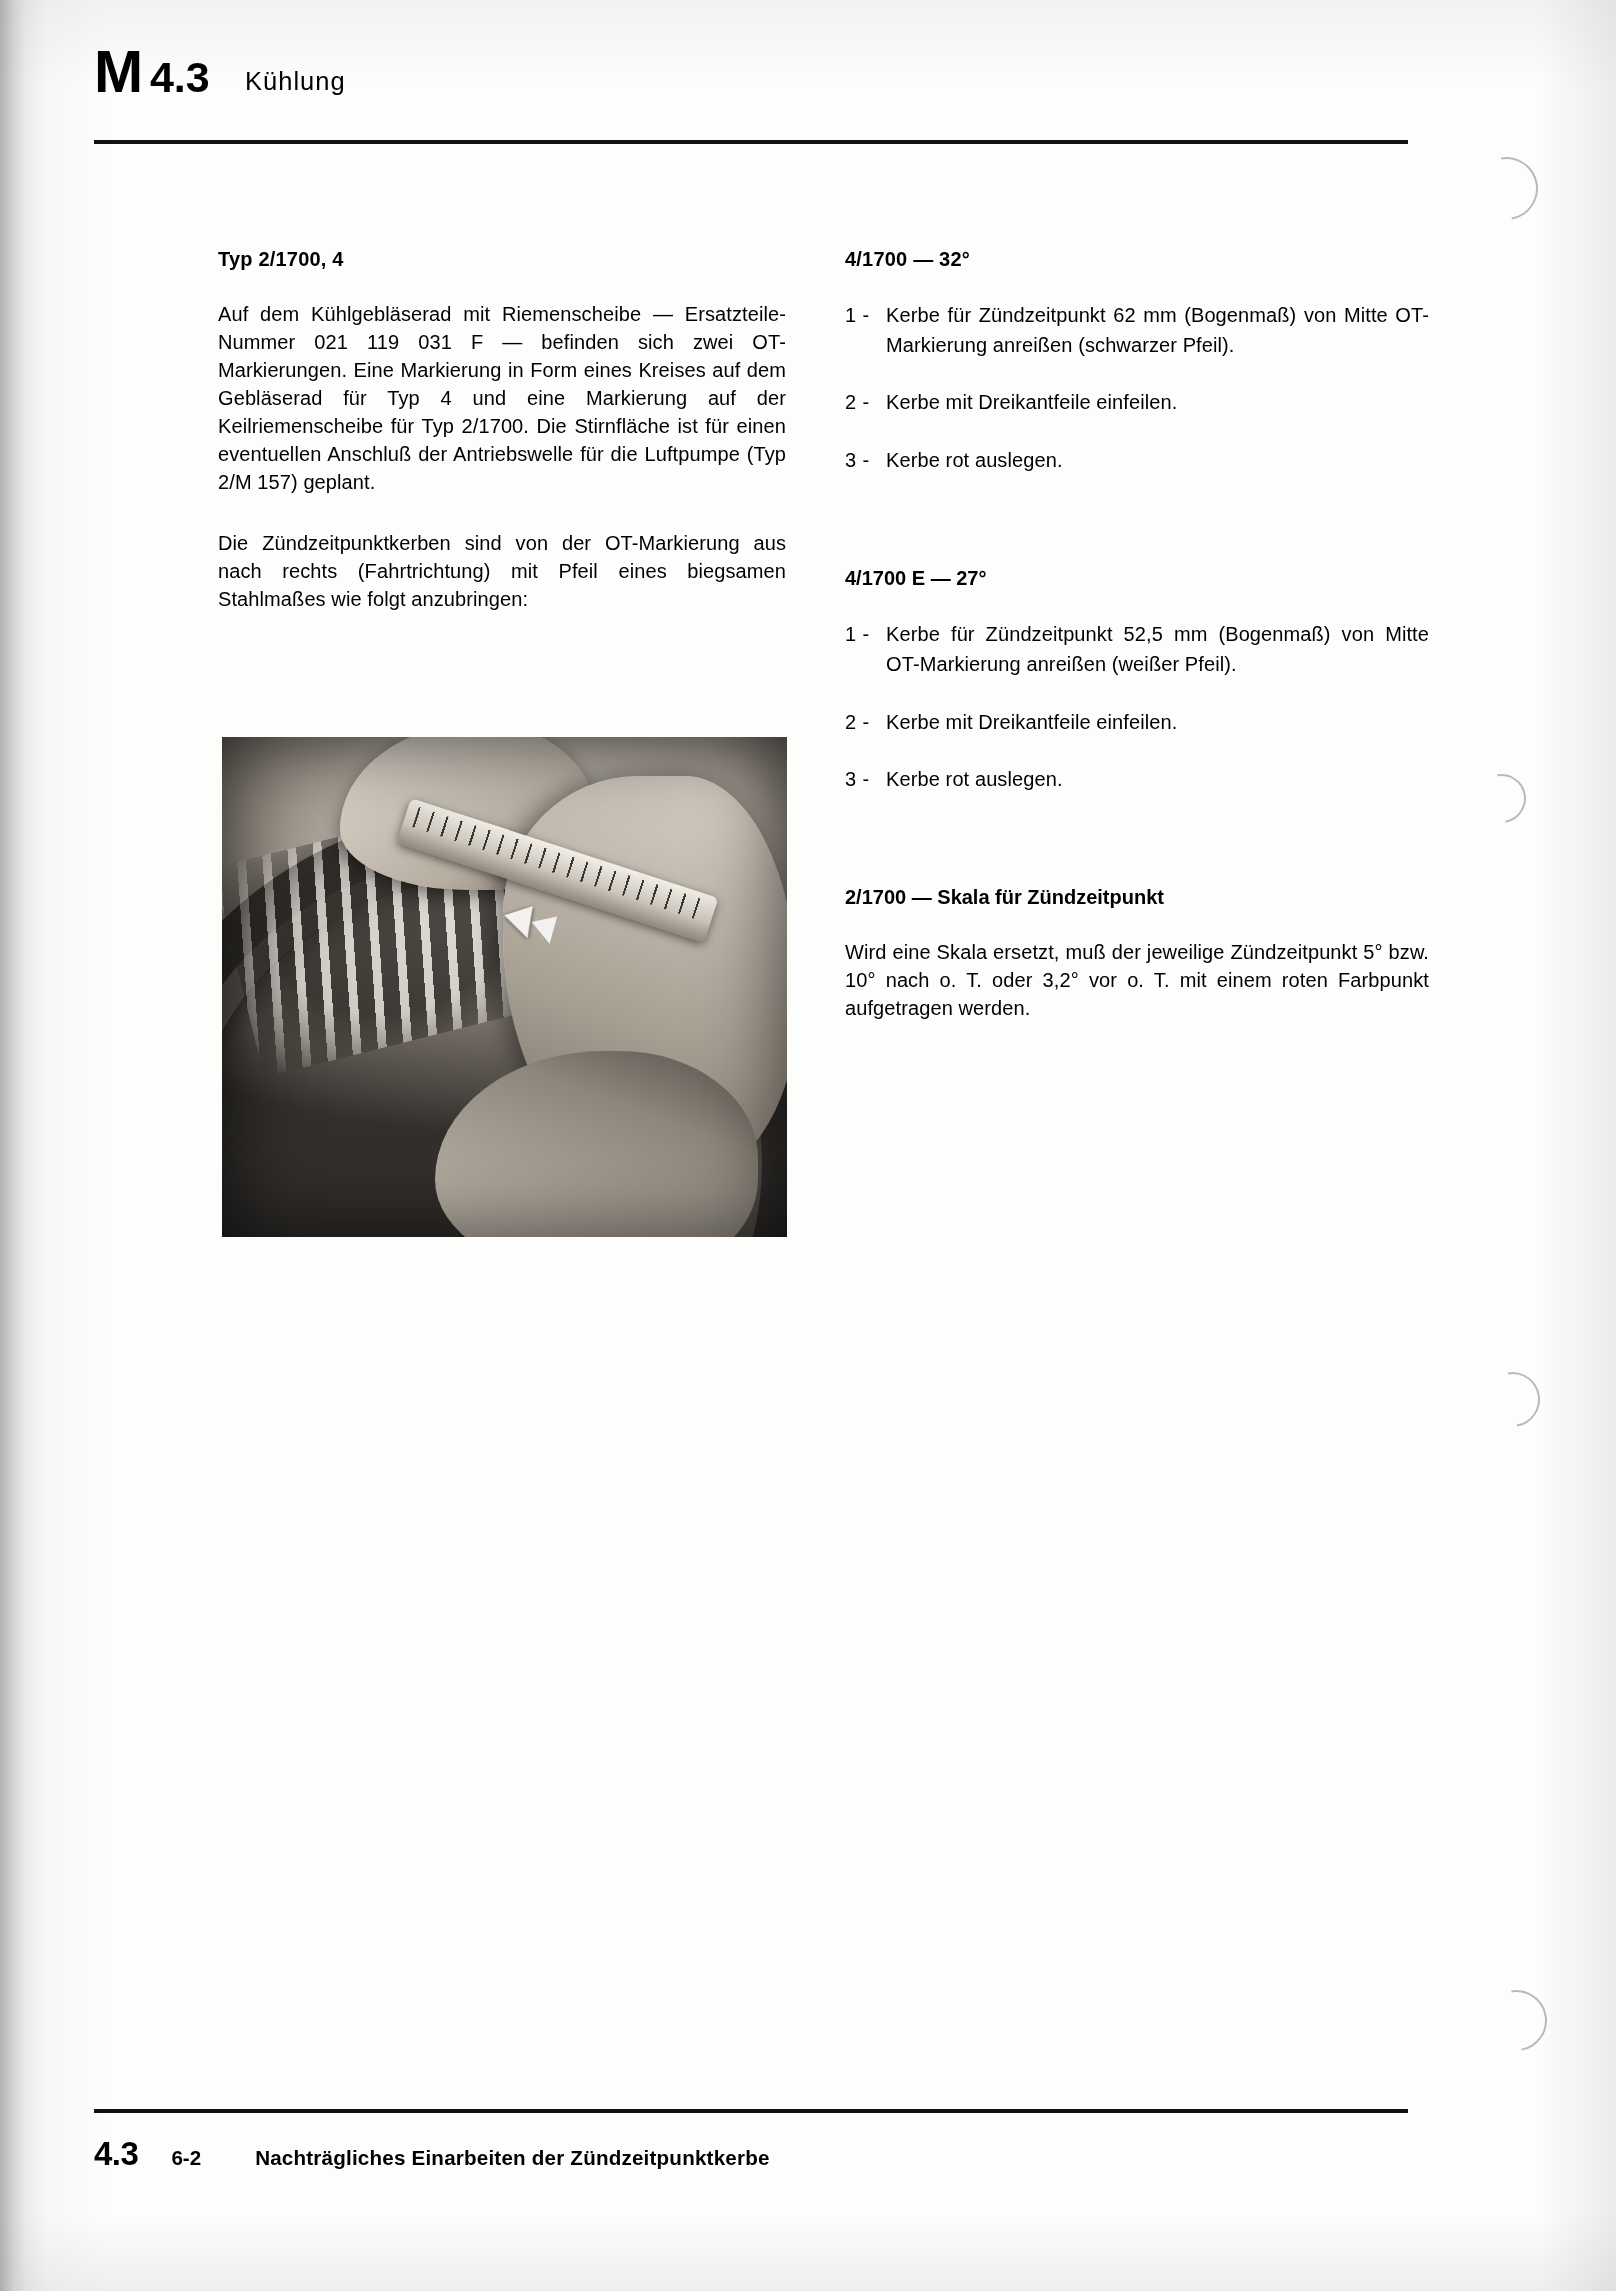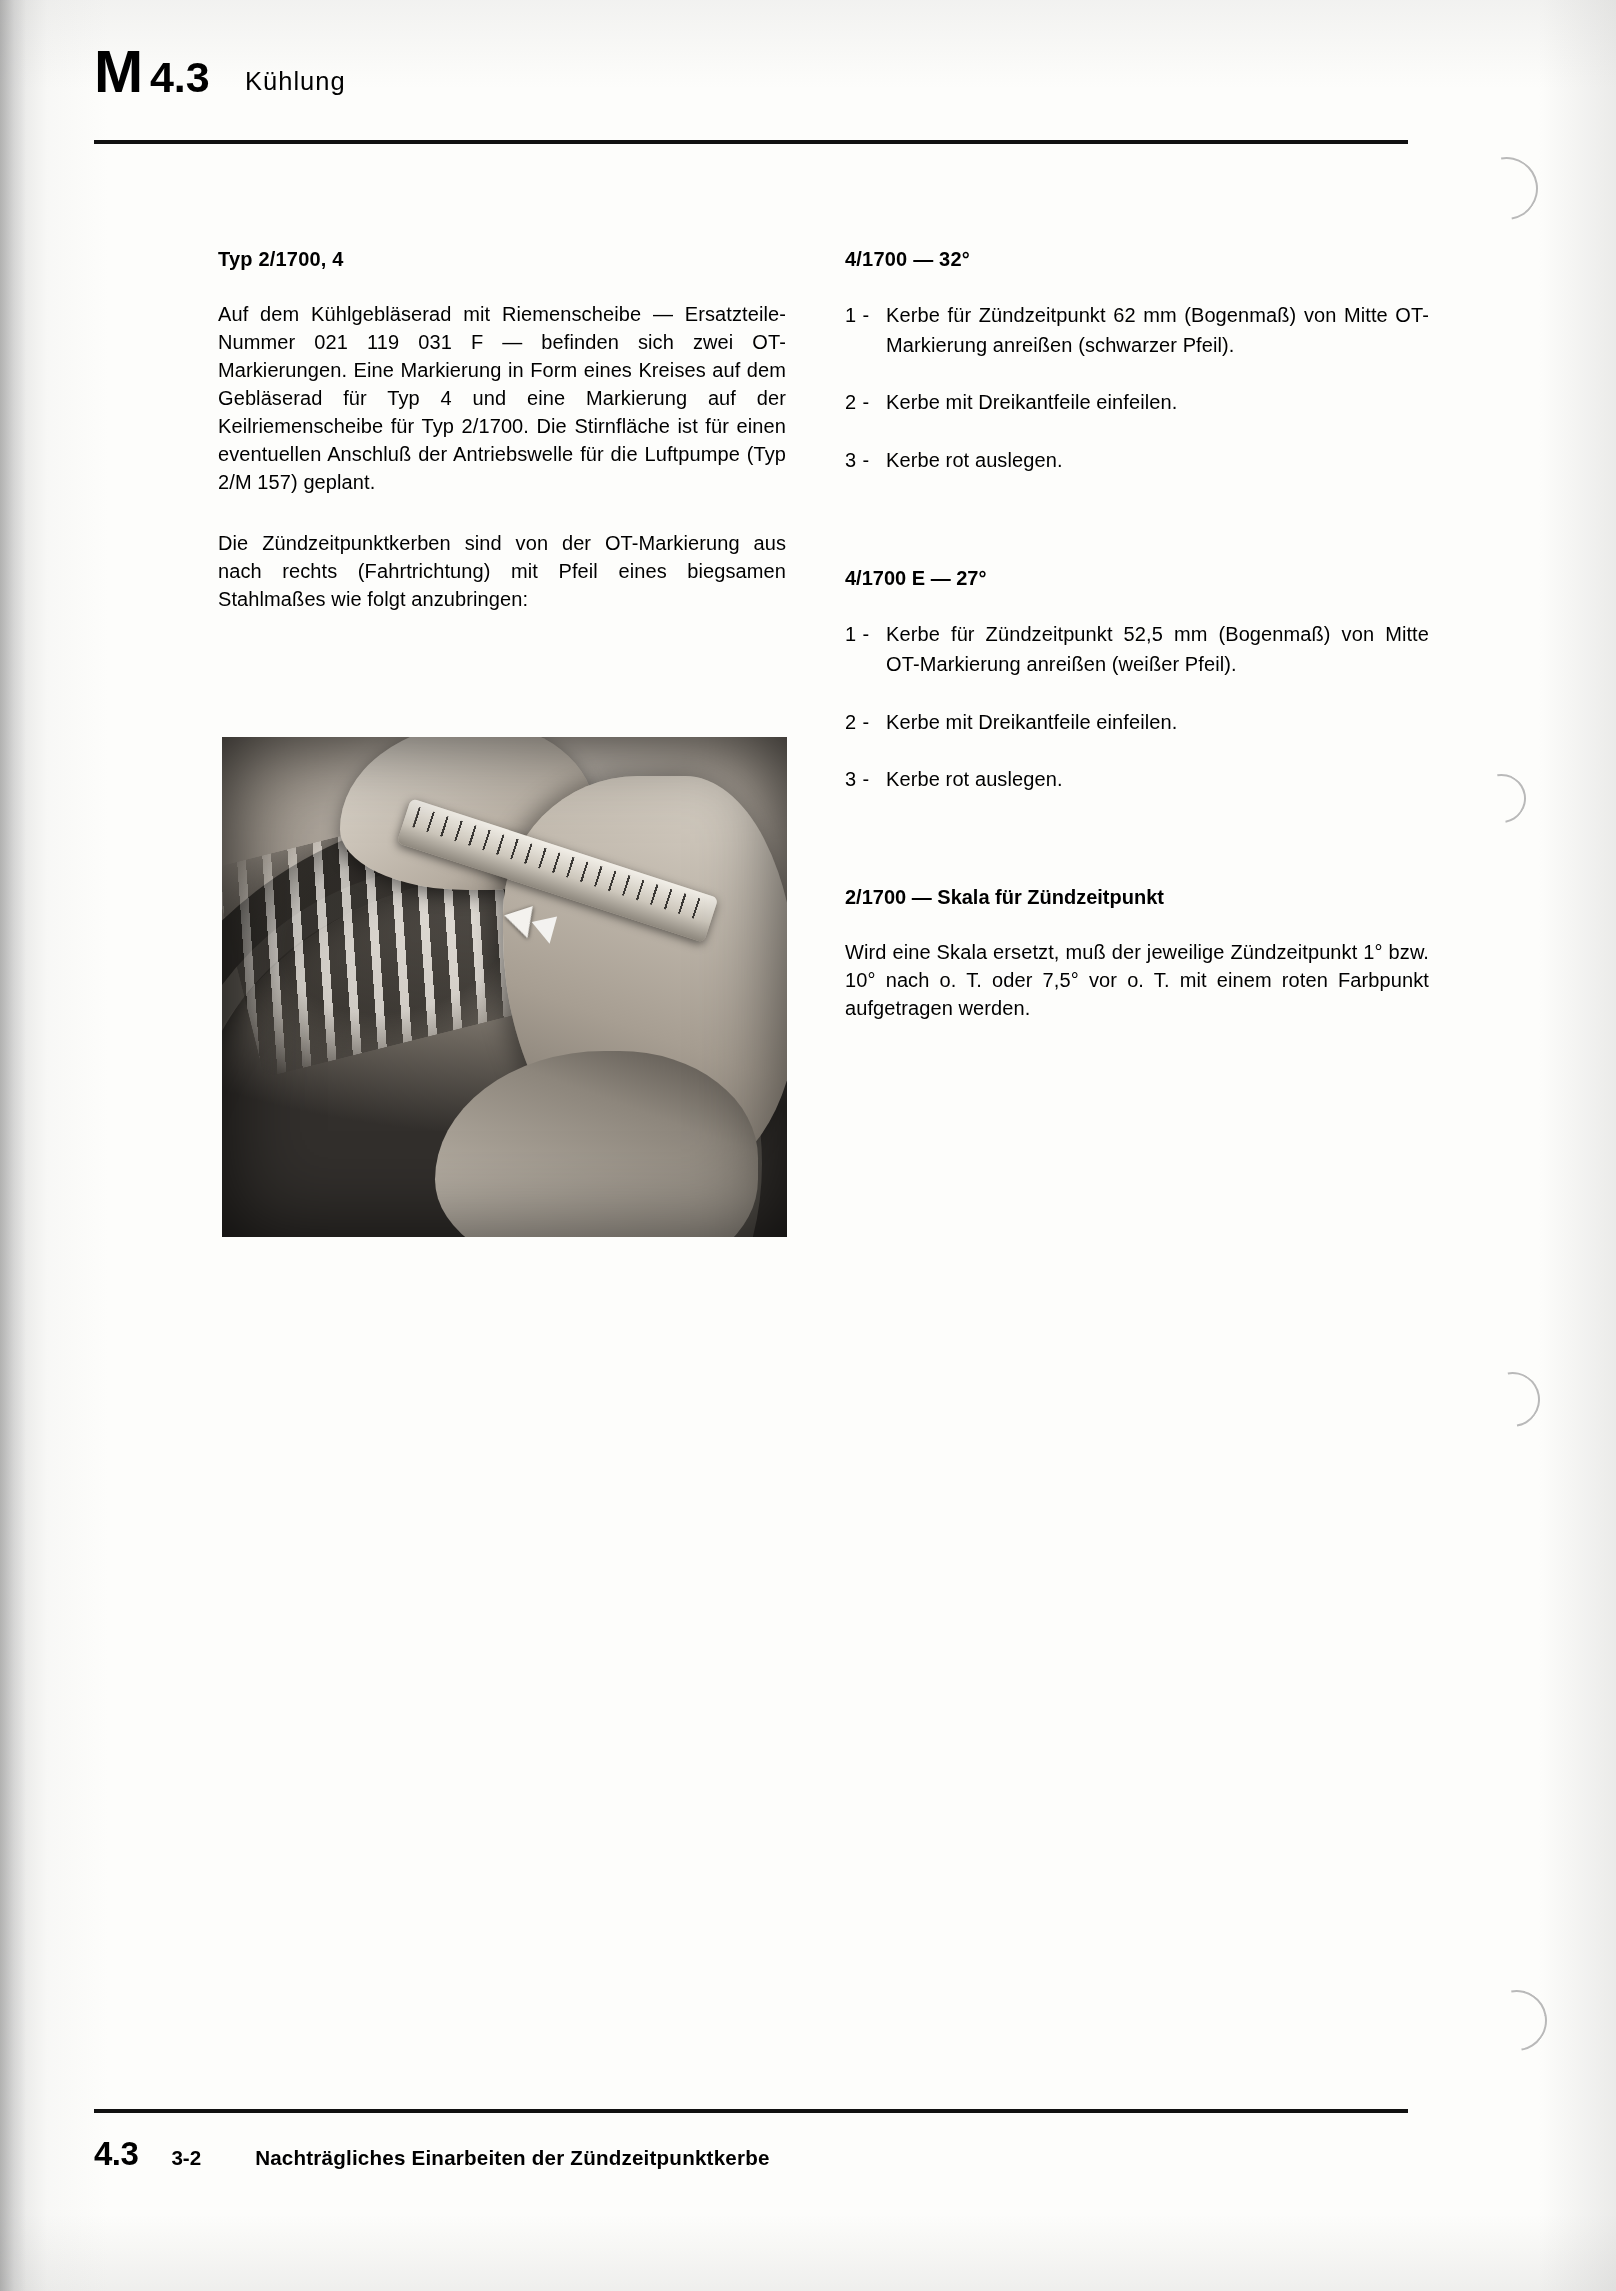--- a/index.html
+++ b/index.html
@@ -377,29 +377,29 @@
     </div>
     <div class="item">
       <span class="n">3</span>
       <span class="dash">-</span>
       <span class="txt">Kerbe rot auslegen.</span>
     </div>
 
     <div class="gap-xl"></div>
 
     <h2 class="sec-title-2">2/1700 — Skala für Zündzeitpunkt</h2>
-    <p class="para">Wird eine Skala ersetzt, muß der jeweilige Zündzeitpunkt 1° bzw. 10° nach o. T. oder 7,5° vor o. T. mit einem roten Farbpunkt aufgetragen werden.</p>
+    <p class="para">Wird eine Skala ersetzt, muß der jeweilige Zündzeitpunkt 5° bzw. 10° nach o. T. oder 3,2° vor o. T. mit einem roten Farbpunkt aufgetragen werden.</p>
   </div>
 
   <div class="arc" style="right:78px; top:157px;"></div>
   <div class="arc" style="right:90px; top:774px; width:45px; height:45px;"></div>
   <div class="arc" style="right:76px; top:1372px; width:51px; height:51px;"></div>
   <div class="arc" style="right:69px; top:1990px; width:57px; height:57px;"></div>
 
   <div class="rule-bottom"></div>
   <div class="footer">
     <span class="ft-num">4.3</span>
-    <span class="ft-page">3-2</span>
+    <span class="ft-page">6-2</span>
     <span class="ft-title">Nachträgliches Einarbeiten der Zündzeitpunktkerbe</span>
   </div>
 
 </div>
 
 
 </body></html>

